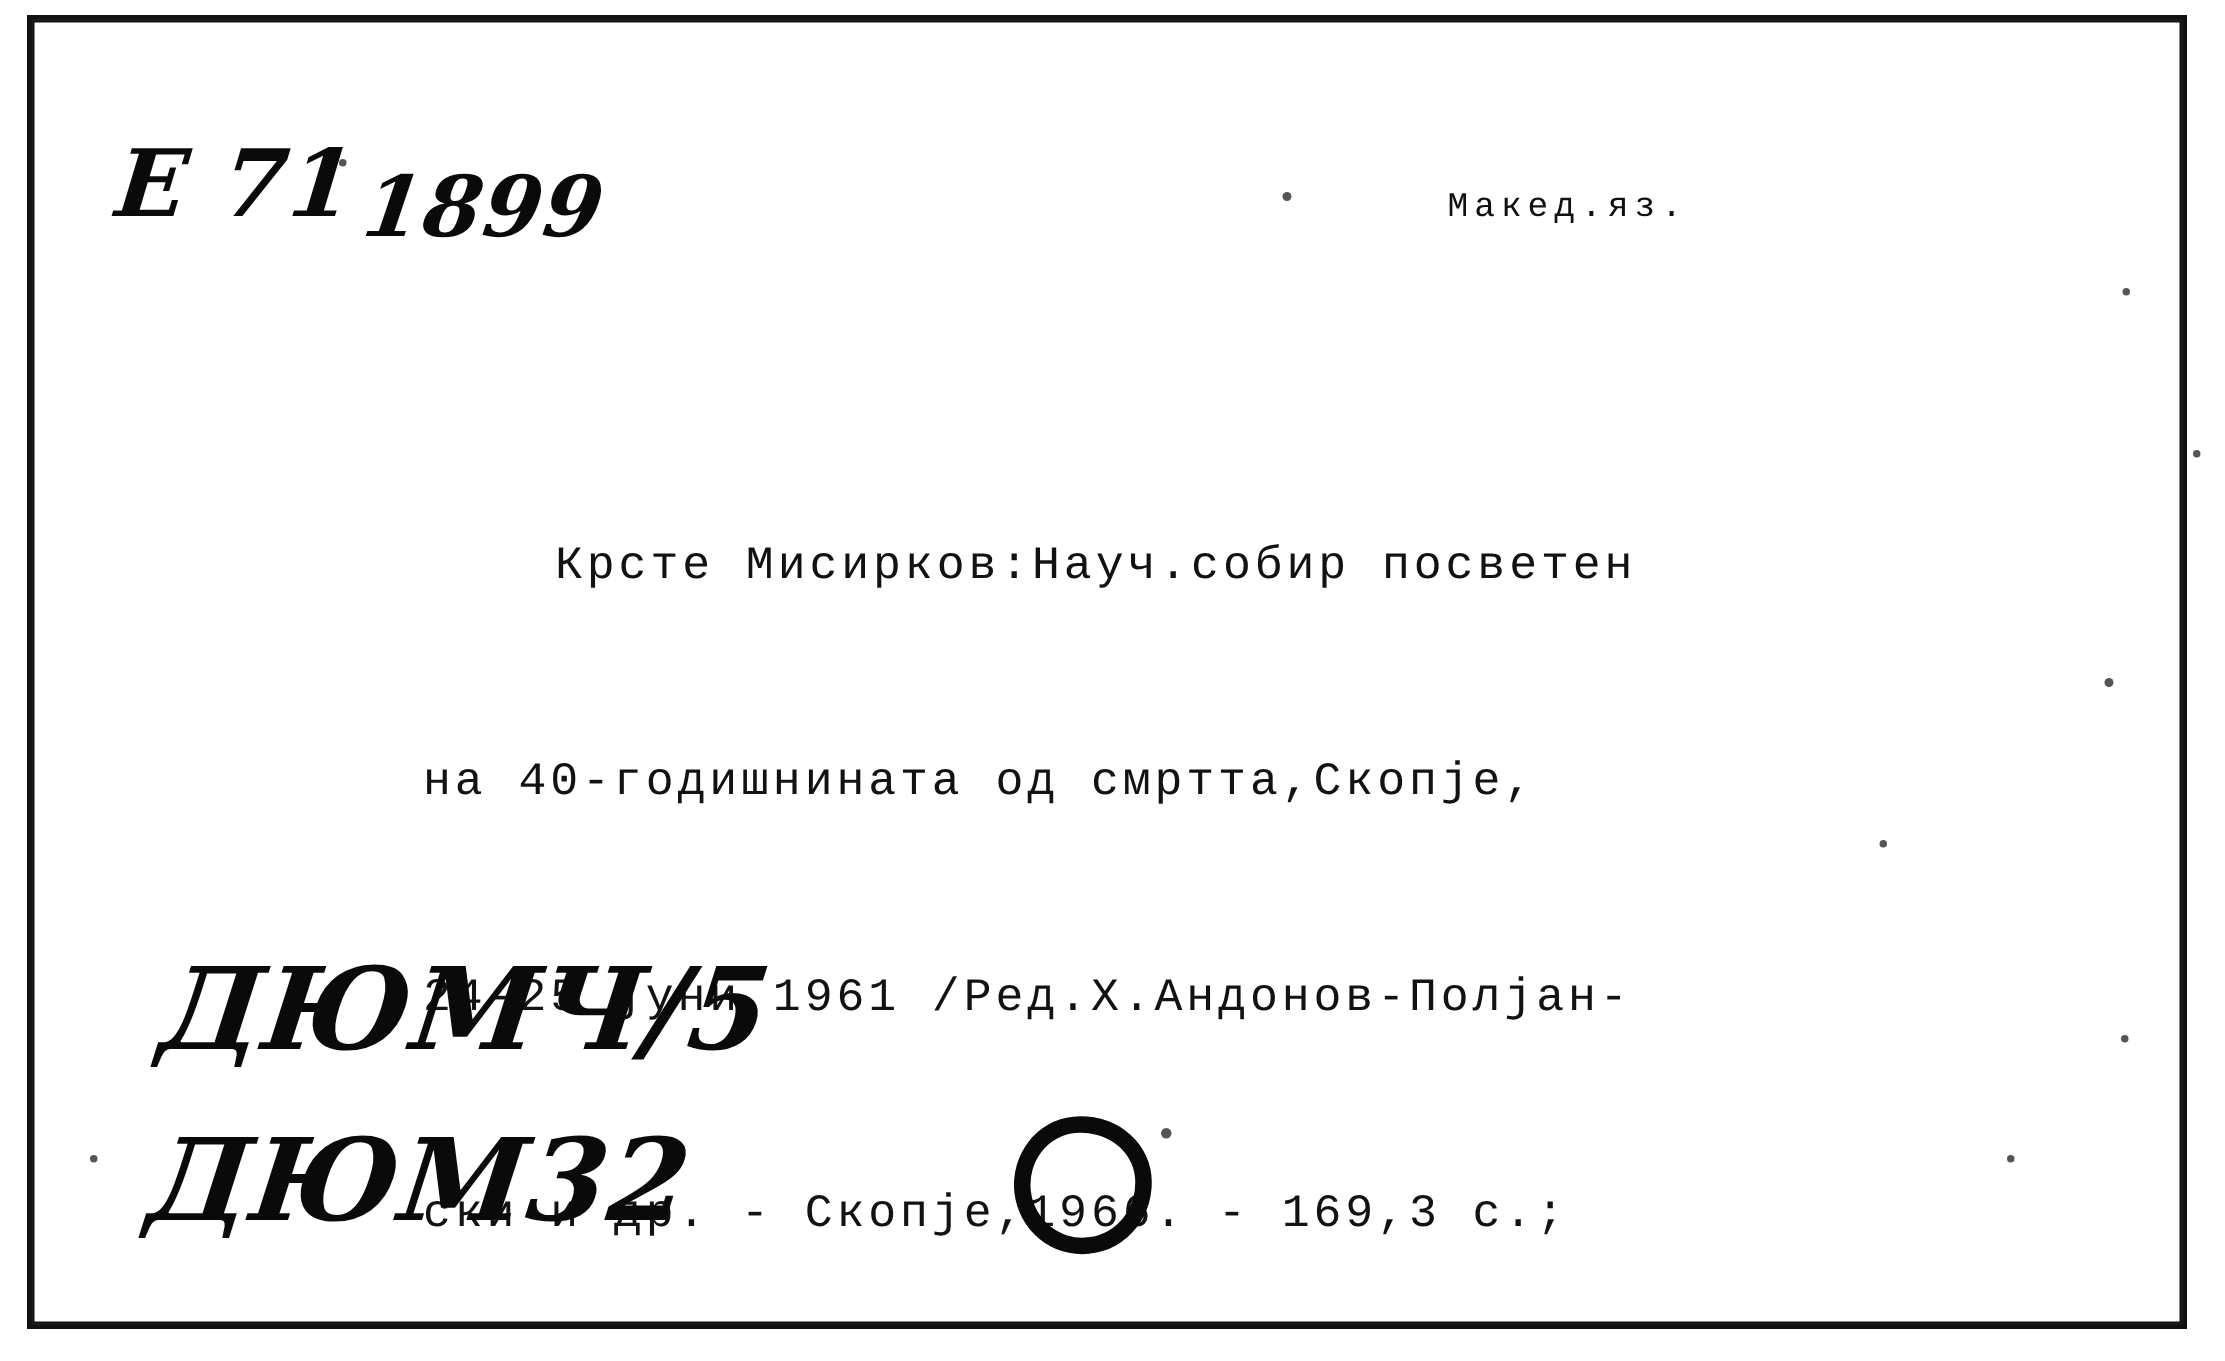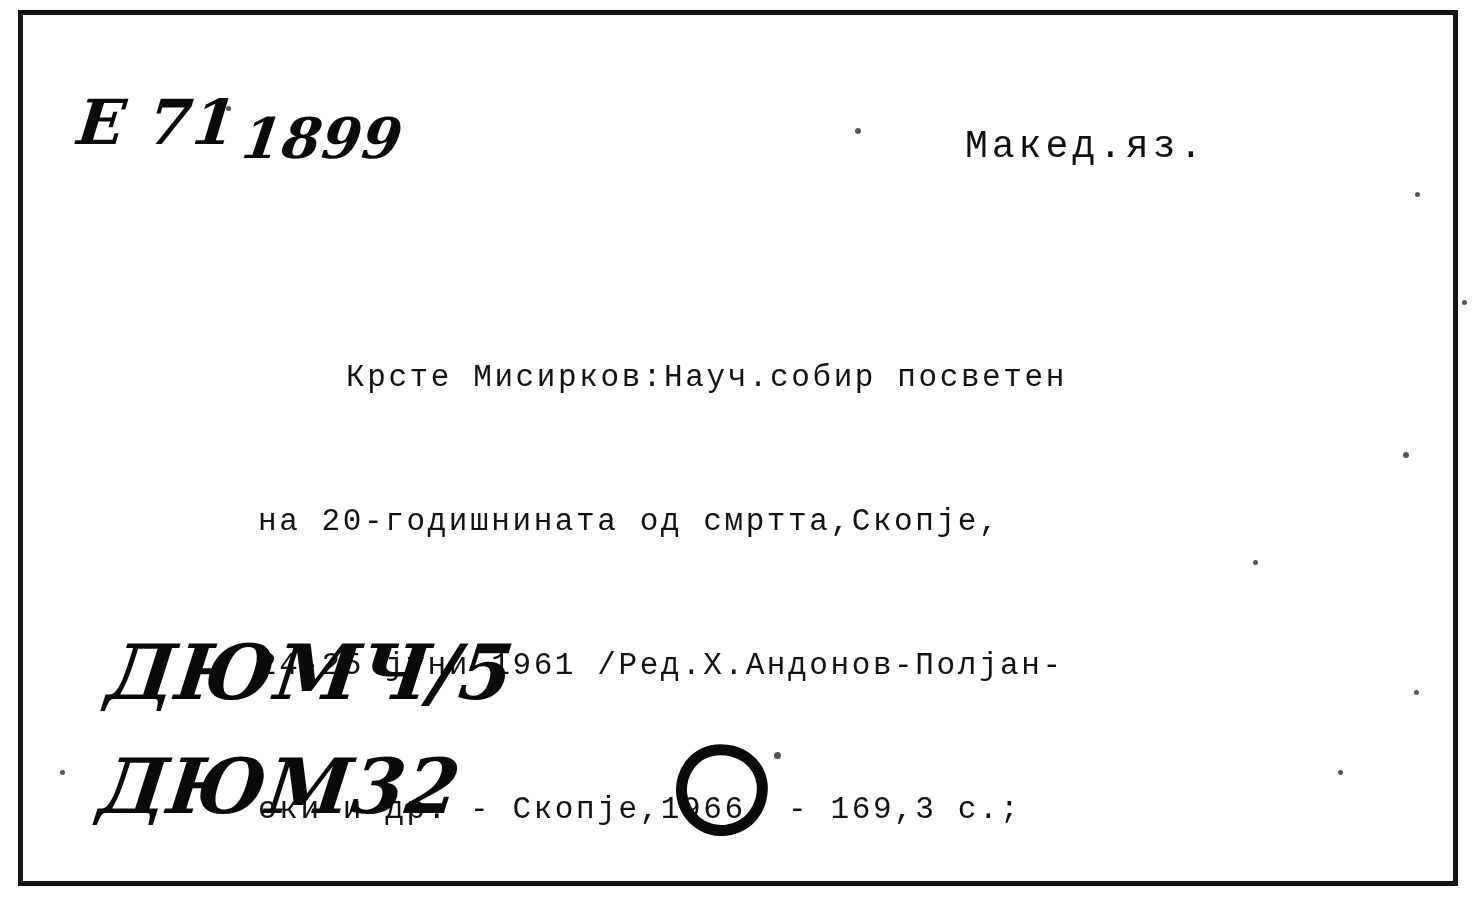--- a/index.html
+++ b/index.html
@@ -77,21 +77,21 @@
   .hw-prefix {
     display: inline-block;
     transform: skewX(-6deg);
     font-size: 62px;
   }
   
   .subject-heading {
     position: absolute;
     left: 965px;
     top: 125px;
-    font-size: 38px;
+    font-size: 23px;
     letter-spacing: 4px;
     color: #101010;
     font-family: "Liberation Mono", "DejaVu Sans Mono", monospace;
     white-space: nowrap;
   }
   
   .biblio {
     position: absolute;
     left: 258px;
     top: 258px;
@@ -99,20 +99,21 @@
     font-size: 31px;
     line-height: 48px;
     letter-spacing: 2.6px;
     color: #121212;
     font-family: "Liberation Mono", "DejaVu Sans Mono", monospace;
     white-space: pre;
   }
   .biblio .line {
     display: block;
     white-space: pre;
+    margin-left: 24px;
   }
   .biblio .line.first {
     text-indent: 88px;
   }
   
   .hw-shelf1 {
     left: 108px;
     top: 628px;
     font-size: 76px;
   }
@@ -153,21 +154,21 @@
   <div class="card-frame"></div>
 
   <div class="handwriting hw-callnum">
     <span class="hw-prefix">Е 71</span><span class="num"><span class="top"></span><span class="bottom">1899</span></span>
   </div>
 
   <div class="subject-heading">Макед.яз.</div>
 
   <div class="biblio">
     <span class="line first">Крсте Мисирков:Науч.собир посветен</span>
-    <span class="line">на 20-годишнината од смртта,Скопjе,</span>
+    <span class="line">на 40-годишнината од смртта,Скопjе,</span>
     <span class="line">24-25 jуни 1961 /Ред.Х.Андонов-Полjан-</span>
     <span class="line">ски и др. - Скопjе,1966. - 169,3 с.;</span>
     
     
   </div>
 
   <div class="handwriting hw-shelf1">
     <span>ДЮМЧ/5</span>
   </div>
   <div class="handwriting hw-shelf2">

